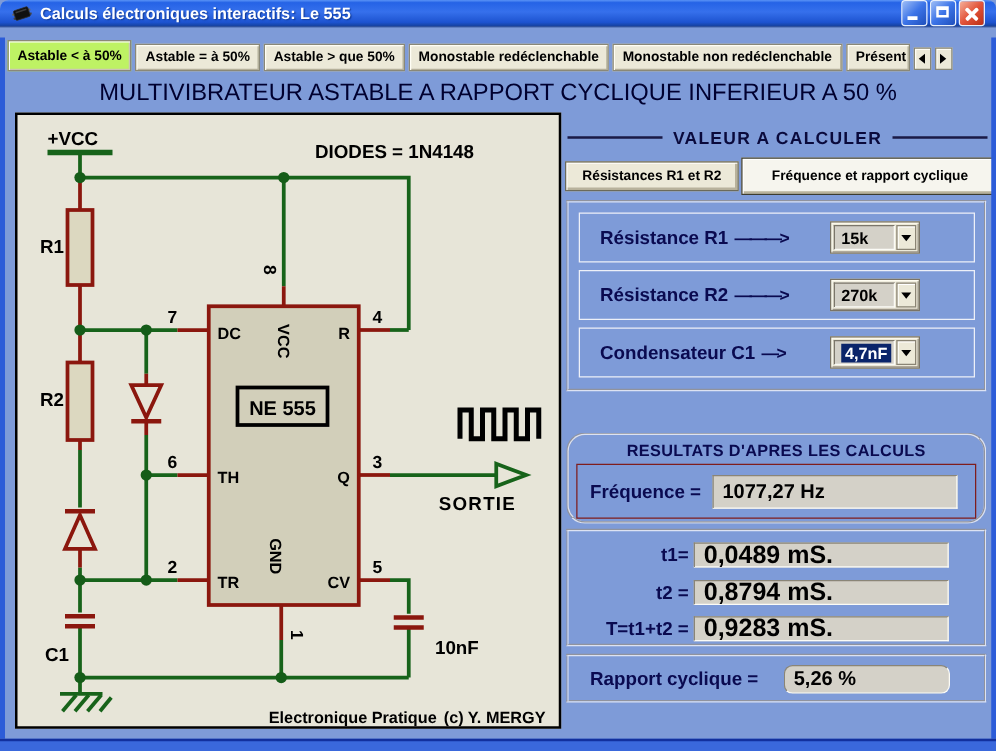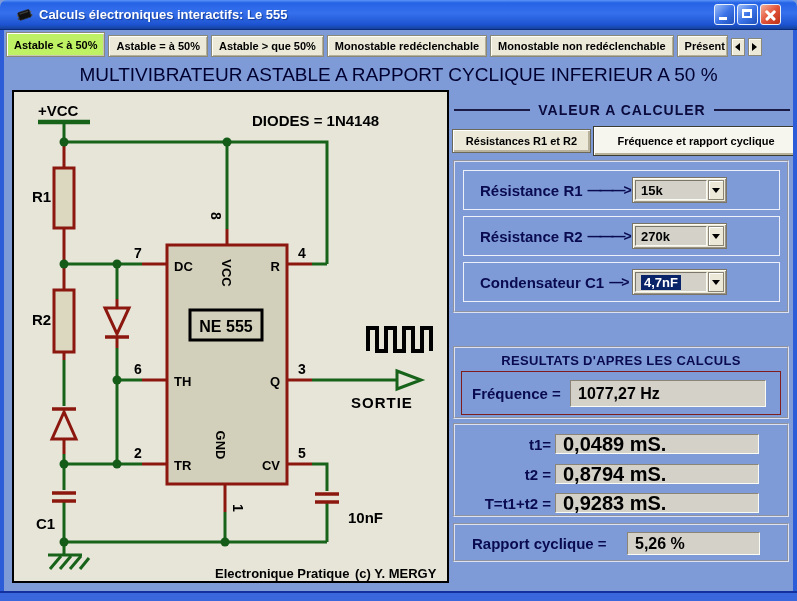--- a/index.html
+++ b/index.html
@@ -1,22 +1,22 @@
 <!DOCTYPE html>
 <html><head>
 <meta charset="utf-8">
 <style>
   html,body { margin:0; padding:0; }
   body { width:797px; height:601px; font-family:"Liberation Sans",sans-serif; }
   .window { position:relative; width:797px; height:601px; background:#7E9BD8; overflow:hidden; }
 
   
-  .titlebar { position:absolute; top:0; left:0; right:0; height:30px;
+  .titlebar { position:absolute; top:0; left:0; right:0; height:22px;
     background:linear-gradient(180deg,#5A93F6 0%,#2563E6 10%,#3670EC 45%,#1D53D0 85%,#15419C 100%);
-    border-radius:7px 7px 0 0; display:flex; align-items:center; padding:0 16px; box-sizing:border-box;
+    border-radius:7px 7px 0 0; display:flex; align-items:center; padding:0 9px; box-sizing:border-box;
     border-bottom:1px solid #0A2C7C; }
   .app-icon { width:17px; height:17px; flex:0 0 auto; }
   .title-text { color:#fff; font-weight:bold; font-size:13px; margin-left:6px; flex:1;
     text-shadow:1px 1px 1px #123C9A; white-space:nowrap; overflow:hidden; }
   .win-btns { display:flex; gap:2px; }
   .win-btn { width:21px; height:21px; border-radius:3px; border:1px solid #E8F0FC; box-sizing:border-box; position:relative; }
   .btn-min,.btn-max { background:linear-gradient(135deg,#9DBDF6 0%,#3C74E8 50%,#1F50BC 100%); }
   .btn-close { background:linear-gradient(135deg,#F6B09A 0%,#E2543A 50%,#BC2F14 100%); }
   .btn-min::after { content:""; position:absolute; left:4px; bottom:4px; width:8px; height:3px; background:#fff; }
   .btn-max::after { content:""; position:absolute; left:4px; top:4px; width:10px; height:9px;
@@ -58,31 +58,31 @@
 
   .mode-btn { position:absolute; background:#ECE9D8; border:1px solid #6B6A5A;
     box-shadow:inset 1px 1px 0 #fff, inset -2px -2px 0 #B8B29C;
     font-weight:bold; font-size:11px; color:#000; display:flex; align-items:center; justify-content:center;
     box-sizing:border-box; white-space:nowrap; }
   .mode-btn-1 { left:452px; top:129px; width:139px; height:24px; }
   .mode-btn-2 { left:593px; top:126px; width:206px; height:30px; background:#F6F5EE; border-color:#3C3C30; }
 
   .group { position:absolute; left:453px; width:336px; border:2px groove #DCE2F2; box-sizing:border-box; }
   .g-inputs { top:160px; height:153px; }
-  .g-resa   { top:346px; height:73px; }
+  .g-resa   { top:346px; height:73px;border-radius:15px; }
   .g-resb   { top:423px; height:94px; }
   .g-resc   { top:523px; height:39px;padding-left:16px; }
 
   .irow { position:absolute; left:8px; width:317px; height:40px; border:1px solid #EDF0F8;
     display:flex; align-items:center; box-sizing:border-box; }
   .irow-1 { top:8px; } .irow-2 { top:54px; } .irow-3 { top:100px; }
   .ilabel { color:#0A0A50; font-size:15px; font-weight:bold; padding-left:16px; white-space:nowrap; }
   .iarrow { color:#0A0A50; font-size:14px; font-weight:bold; letter-spacing:-2px; margin-left:5px; }
 
-  .combo { position:absolute; left:168px; top:50%; transform:translateY(-50%); width:95px; height:26px;
+  .combo { position:absolute; left:200px; top:50%; transform:translateY(-50%); width:72px; height:26px;
     background:#ECE9D8; border:1px solid #7A7466; display:flex; padding:2px; box-sizing:border-box;
     box-shadow:inset 1px 1px 0 #FFFDF2, inset -1px -1px 0 #9A9486; }
   .combo-field { flex:1; background:#D4D1C8; border:1px solid; border-color:#7B766A #FBFBF6 #FBFBF6 #7B766A;
     display:flex; align-items:center; padding-left:5px; font-size:13px; font-weight:bold; overflow:hidden; box-sizing:border-box; }
   .combo-text.sel { background:#0A246A; color:#fff; padding:0 3px; }
   .combo-btn { width:16px; margin-left:1px; background:#ECE9D8; border:1px solid #8A8474;
     box-shadow:inset 1px 1px 0 #fff; display:flex; align-items:center; justify-content:center; box-sizing:border-box; }
   .combo-btn::after { content:""; border:4px solid transparent; border-top:5px solid #000; margin-top:5px; }
 
   .res-header { position:absolute; top:5px; left:0; width:100%; text-align:center;
@@ -96,21 +96,21 @@
 
   .freq-label { left:10px; top:13px; font-size:15px; }
   .freq-field { left:108px; top:8px; width:196px; height:27px; font-size:16px; }
 
   .t-label { width:96px; text-align:right; font-size:15px; }
   .t1-label { left:0; top:11px; } .t2-label { left:0; top:41px; } .tt-label { left:0; top:70px; }
   .t-field { left:100px; width:204px; height:20px; font-size:20px; }
   .t1-field { top:9px; } .t2-field { top:39px; } .tt-field { top:68px; }
 
   .duty-label { left:17px; top:10px; font-size:15px; }
-  .duty-field { left:172px; top:7px; width:133px; height:23px; font-size:16px; }
+  .duty-field { left:172px; top:7px; width:133px; height:23px; font-size:16px;border-radius:7px; }
 </style>
 </head>
 <body>
 
 <div class="window">
 
   <div class="titlebar">
     <svg class="app-icon" viewBox="0 0 17 17">
       <g transform="rotate(-18 8 9)">
         <rect x="1" y="7" width="15" height="1.6" fill="#666"></rect>

